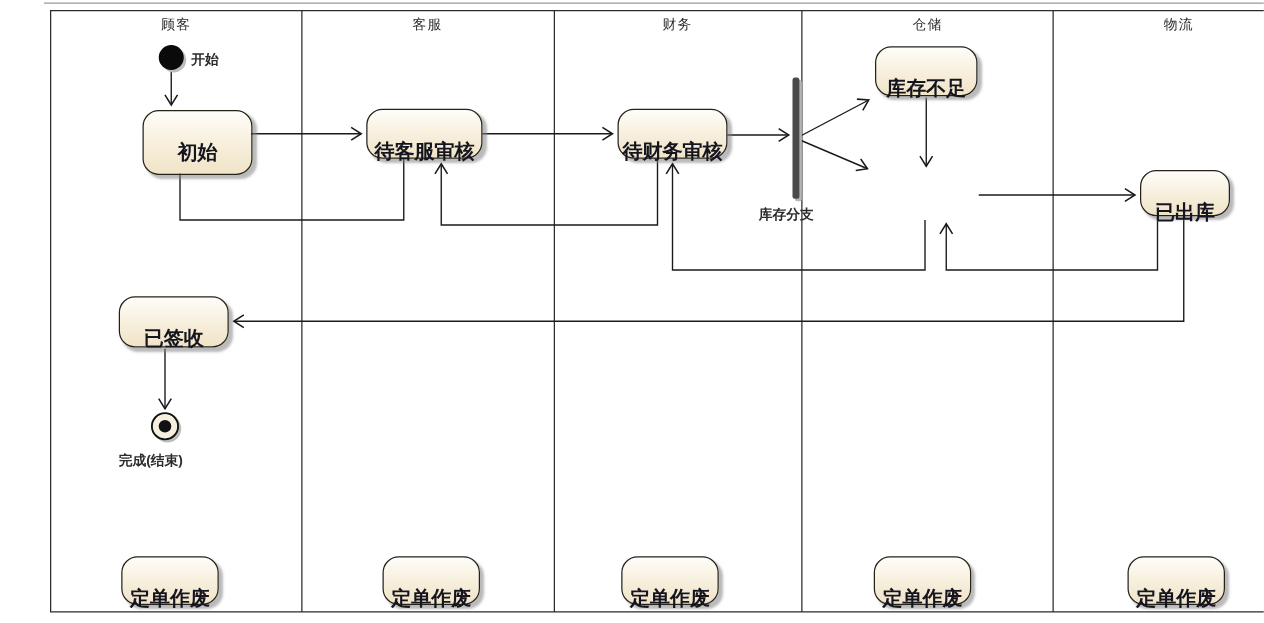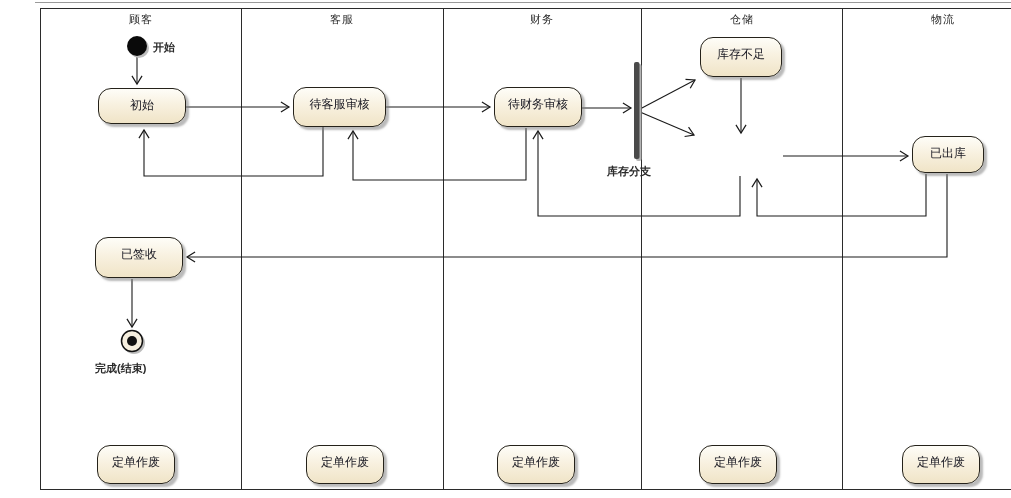--- a/index.html
+++ b/index.html
@@ -19,22 +19,22 @@
     letter-spacing:1px;
   }
   .act{
     position:absolute;z-index:3;
     box-sizing:border-box;
     border:1.5px solid #25221a;
     border-radius:13px;
     background:linear-gradient(180deg,#fefdf8 0%,#f8f1e0 45%,#f0e4c7 100%);
     box-shadow:3px 3px 2px rgba(130,130,130,0.55);
     display:flex;justify-content:center;align-items:flex-start;
-    padding-top:8px;
-    font-size:12px;font-weight:normal;color:#15151f;
+    padding-top:23px;
+    font-size:16px;font-weight:bold;color:#15151f;
   }
   .note{
     position:absolute;z-index:2;
     font-size:11px;color:#2b2b2b;white-space:nowrap;font-weight:bold;
   }
 </style>
 </head>
 <body>
 
 <div class="canvas">
@@ -85,21 +85,21 @@
   <div class="lane-title" style="left:106px">顾客</div>
   <div class="lane-title" style="left:307px">客服</div>
   <div class="lane-title" style="left:507px">财务</div>
   <div class="lane-title" style="left:707px">仓储</div>
   <div class="lane-title" style="left:908px">物流</div>
 
   <div class="note" style="left:118px;top:40px">开始</div>
   <div class="note" style="left:572px;top:164px">库存分支</div>
   <div class="note" style="left:60px;top:361px">完成(结束)</div>
 
-  <div class="act" style="left:63px;top:88px;width:88px;height:36px">初始</div>
+  <div class="act" style="left:79px;top:88px;width:88px;height:52px">初始</div>
   <div class="act" style="left:459px;top:87px;width:88px;height:40px">待财务审核</div>
   <div class="act" style="left:258px;top:87px;width:93px;height:40px">待客服审核</div>
   <div class="act" style="left:665px;top:37px;width:82px;height:40px">库存不足</div>
   <div class="act" style="left:877px;top:136px;width:72px;height:37px">已出库</div>
   <div class="act" style="left:60px;top:237px;width:88px;height:41px">已签收</div>
 
   <div class="act" style="left:62px;top:445px;width:78px;height:39px">定单作废</div>
   <div class="act" style="left:271px;top:445px;width:78px;height:39px">定单作废</div>
   <div class="act" style="left:462px;top:445px;width:78px;height:39px">定单作废</div>
   <div class="act" style="left:664px;top:445px;width:78px;height:39px">定单作废</div>

